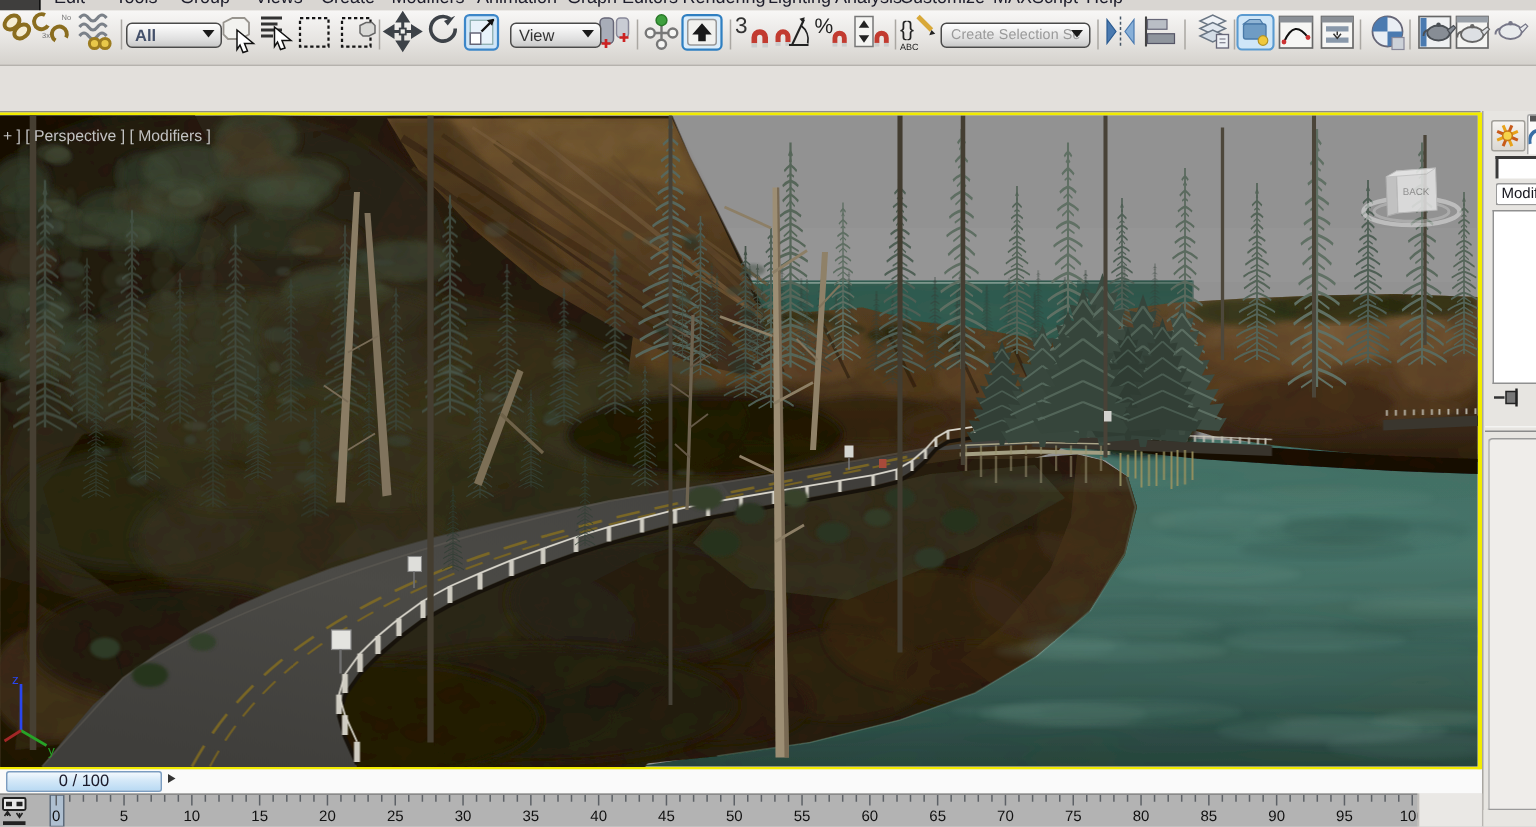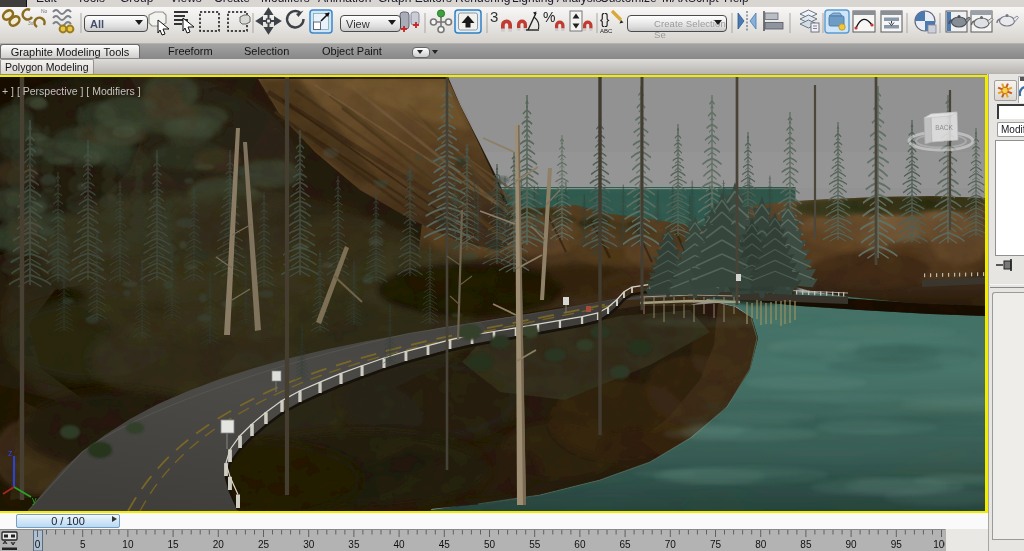--- a/index.html
+++ b/index.html
@@ -18,21 +18,21 @@
 .combo .arr{position:absolute;right:4px;top:4px;width:0;height:0;border-left:4px solid transparent;border-right:4px solid transparent;border-top:5px solid #1a1a1a;}
 #vpYT{left:0;top:75px;width:987px;height:2px;background:#f2ec00;}
 #vpYR{left:985px;top:75px;width:3px;height:438px;background:#f2ec00;}
 #vpYB{left:0;top:511px;width:987px;height:2px;background:#f2ec00;}
 #vpTopLine{left:0;top:74px;width:987px;height:1px;background:#8f8d8a;}
 #scene{left:0;top:77px;width:985px;height:434px;background:#939393;}
 #vplabel{left:2px;top:85px;font-size:10.5px;color:#c2c2c2;z-index:5;}
 #rpanel{left:988px;top:74px;width:36px;height:477px;background:#e7e5e1;border-left:1px solid #a8a5a0;box-sizing:border-box;}
 #trackbar{left:0;top:513px;width:988px;height:16px;background:#fafafa;}
 #corner{left:945px;top:529px;width:43px;height:22px;background:#eae8e5;border-left:1px solid #b5b2ae;box-sizing:border-box;}
-#slider{left:16px;top:514px;width:104px;height:14px;background:linear-gradient(#f3f9fe,#d4e8f8 45%,#b9daf3);border:1px solid #7a9cc0;border-radius:2px;box-sizing:border-box;text-align:center;font-size:11px;line-height:12px;color:#1a1a2a;}
+#slider{left:4px;top:514px;width:104px;height:14px;background:linear-gradient(#f3f9fe,#d4e8f8 45%,#b9daf3);border:1px solid #7a9cc0;border-radius:2px;box-sizing:border-box;text-align:center;font-size:11px;line-height:12px;color:#1a1a2a;}
 #ruler{left:0;top:529px;width:945px;height:22px;background:#b3b3b3;border-top:1px solid #8a8a8a;box-sizing:border-box;}
 </style>
 </head>
 <body>
 <div id="root">
   <div class="abs" id="menubar">
     <span style="left:36px">Edit</span>
       <span style="left:77px">Tools</span>
       <span style="left:120px">Group</span>
       <span style="left:170px">Views</span>
@@ -210,34 +210,22 @@
   </div>
   <div class="abs combo" style="left:84px;top:15px;width:64px;height:17px;">
       <span style="position:absolute;left:5px;top:2px;font-weight:bold;color:#44506a;">All</span>
       <span class="arr"></span>
     </div>
   <div class="abs combo" style="left:340px;top:15px;width:61px;height:17px;">
       <span style="position:absolute;left:5px;top:2px;">View</span>
       <span class="arr"></span>
     </div>
   <div class="abs combo" style="left:627px;top:15px;width:100px;height:17px;">
-      <span style="position:absolute;left:6px;top:2px;color:#9a9a9a;font-size:9.5px;letter-spacing:0.1px;margin-left:20px;">Create Selection Se</span>
+      <span style="position:absolute;left:6px;top:2px;color:#9a9a9a;font-size:9.5px;letter-spacing:0.1px;">Create Selection Se</span>
       <span class="arr"></span>
-    </div>
-  <div class="abs" id="ribbon1">
-    <div id="gmt">Graphite Modeling Tools</div>
-    <span class="rtab" style="left:168px;">Freeform</span>
-    <span class="rtab" style="left:244px;">Selection</span>
-    <span class="rtab" style="left:322px;">Object Paint</span>
-    <div style="position:absolute;left:412px;top:3px;width:16px;height:9px;background:linear-gradient(#fff,#ccc);border:1px solid #666;border-radius:4px;"></div>
-    <div style="position:absolute;left:417px;top:6px;width:0;height:0;border-left:3px solid transparent;border-right:3px solid transparent;border-top:4px solid #222;"></div>
-    <div style="position:absolute;left:432px;top:6px;width:0;height:0;border-left:3px solid transparent;border-right:3px solid transparent;border-top:4px solid #222;"></div>
-  </div>
-  <div class="abs" id="ribbon2">
-      <div id="pmt">Polygon Modeling</div>
     </div>
   <div class="abs" id="vpTopLine"></div>
   <div class="abs" id="vpYT"></div>
     <div class="abs" id="vpYR"></div>
     <div class="abs" id="vpYB"></div>
   <div class="abs" id="scene">
     <svg id="scenesvg" width="985" height="434" viewBox="0 0 985 434" xmlns="http://www.w3.org/2000/svg">
       <defs>
 <linearGradient id="wg" x1="0" y1="0" x2="0" y2="1">
  <stop offset="0" stop-color="#48756a"></stop>

